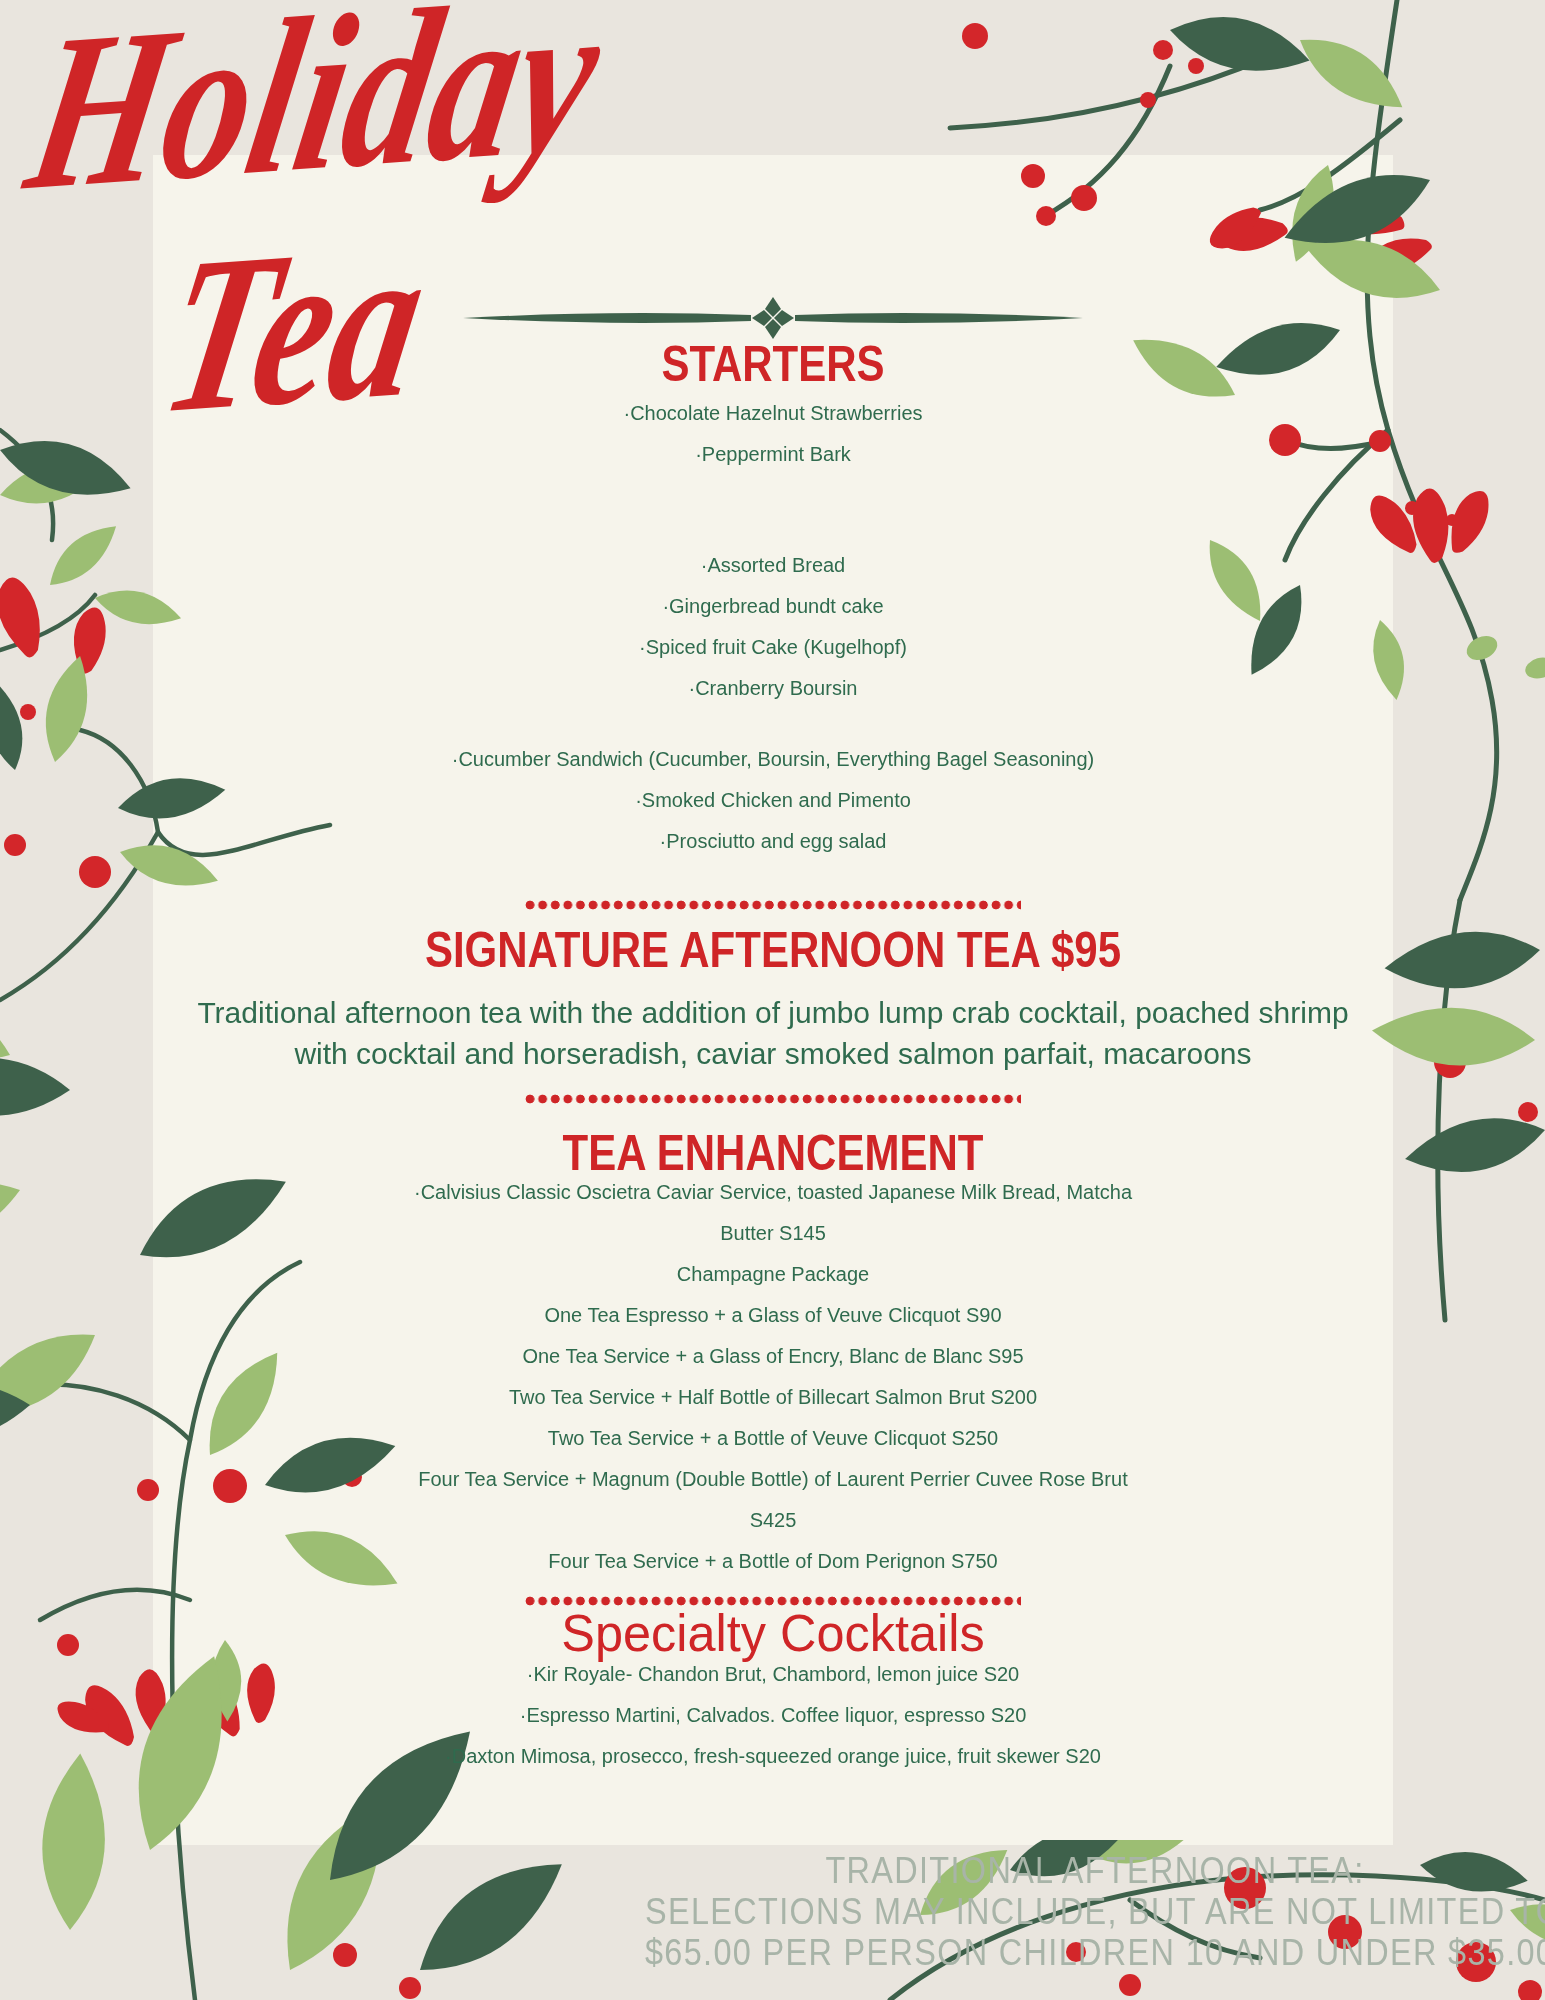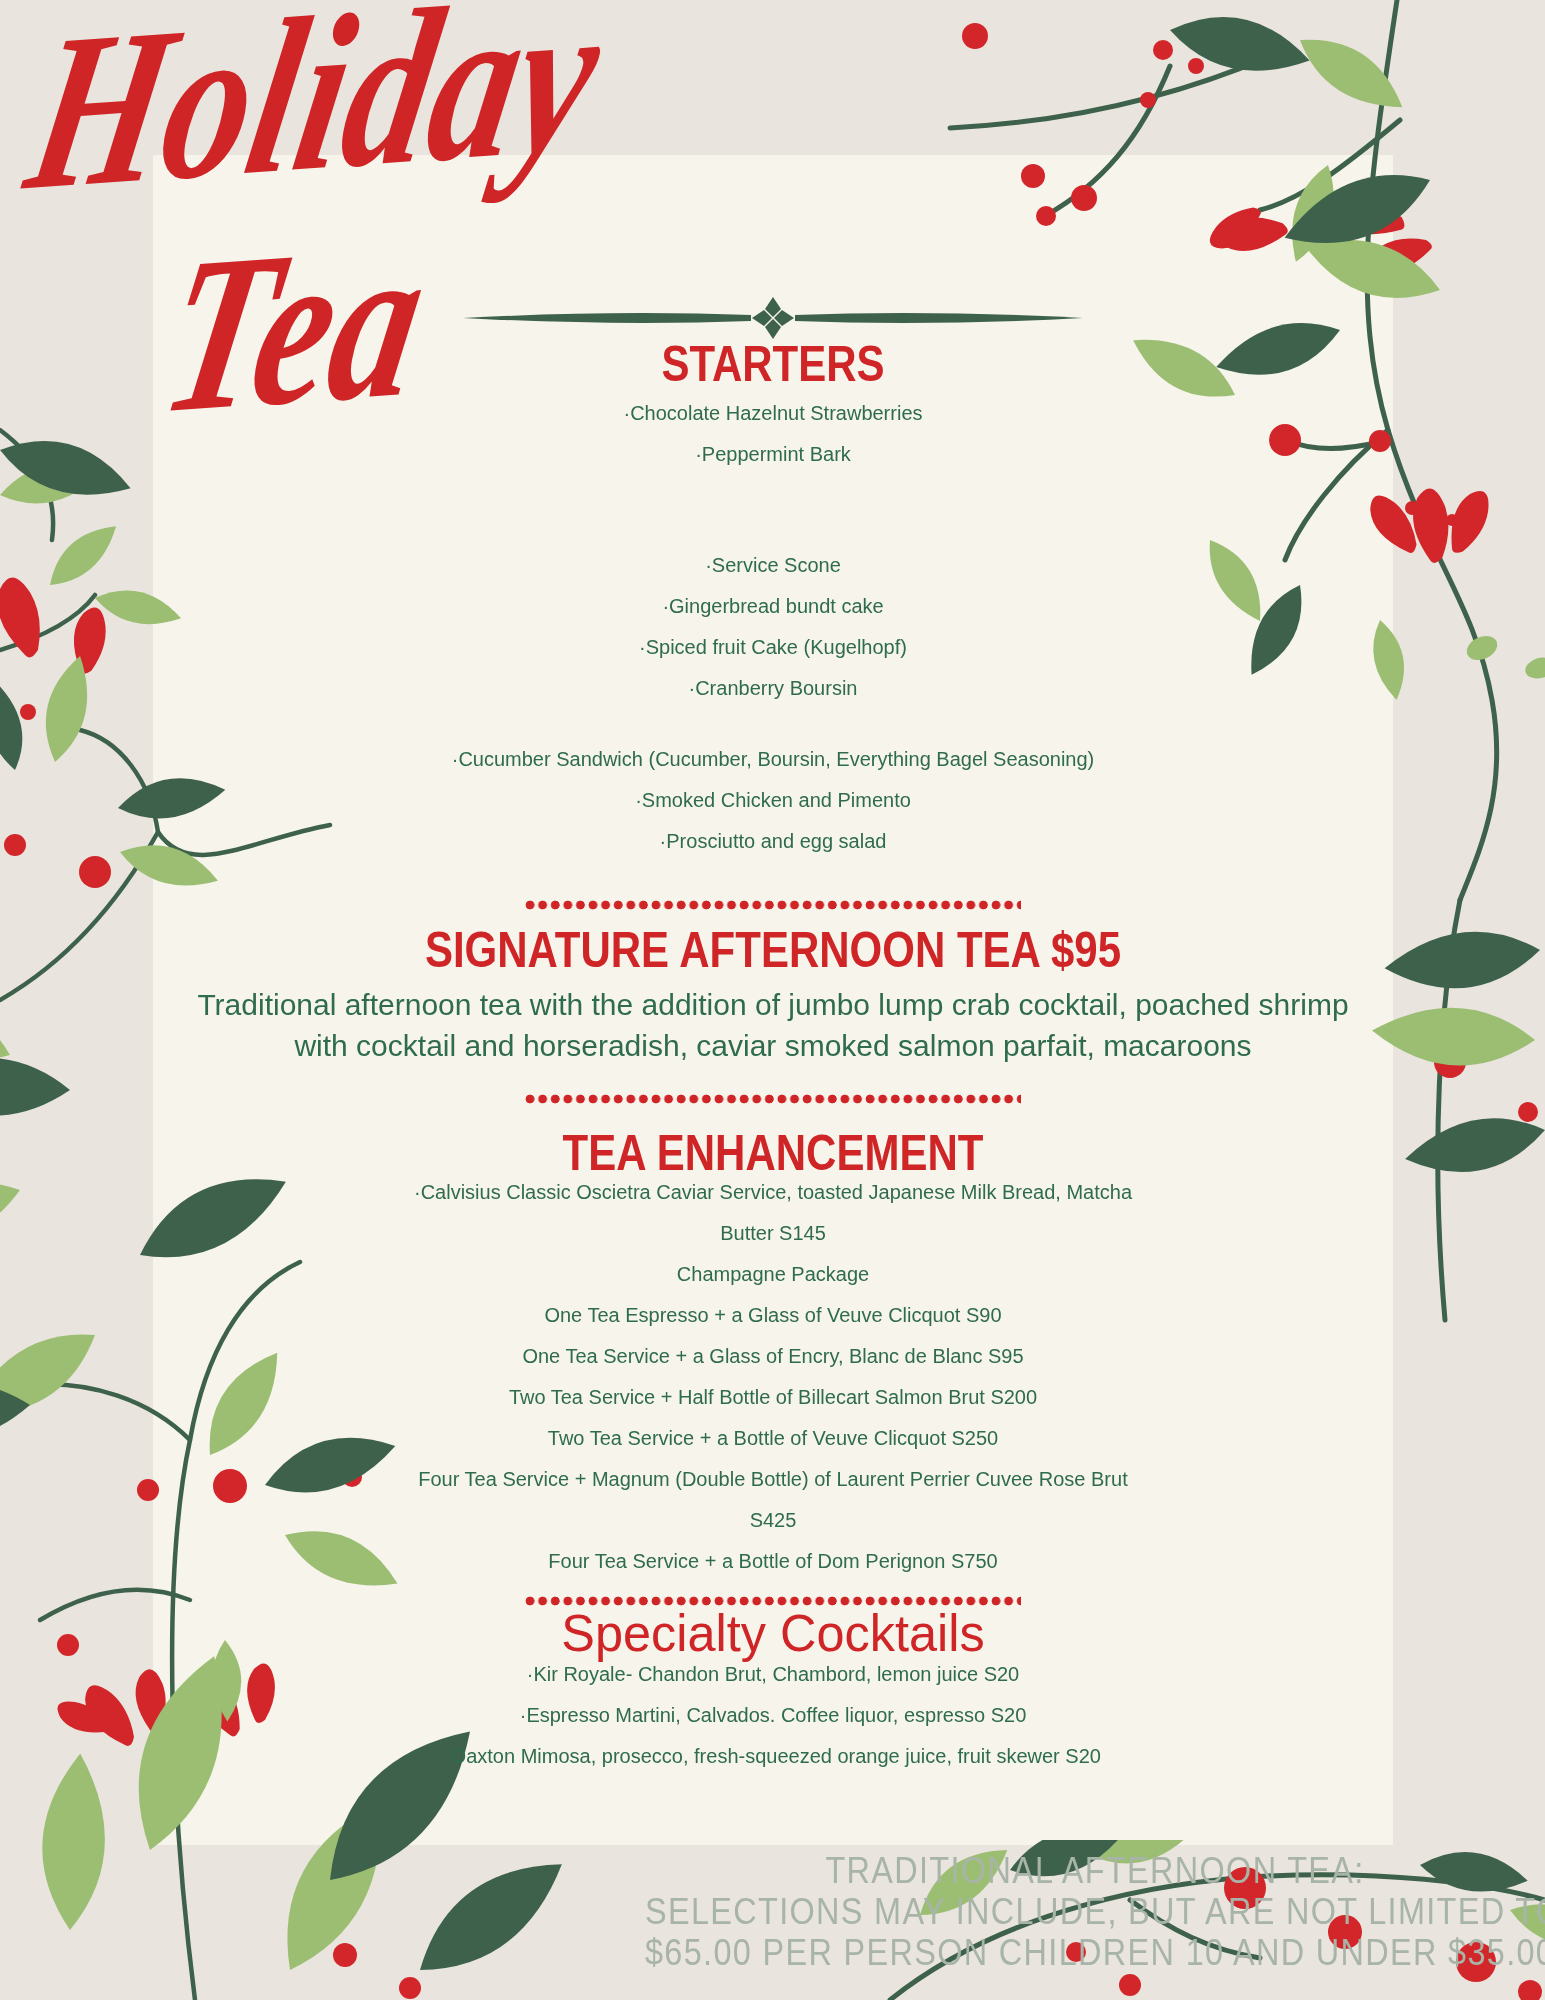--- a/index.html
+++ b/index.html
@@ -206,42 +206,42 @@
     <div class="row" style="top:337px">
       <span class="caps-heading">STARTERS</span>
     </div>
 
     <div class="row" style="top:393px">
       <div class="item">·Chocolate Hazelnut Strawberries</div>
       <div class="item">·Peppermint Bark</div>
     </div>
 
     <div class="row" style="top:545px">
-      <div class="item">·Service Scone</div>
+      <div class="item">·Assorted Bread</div>
       <div class="item">·Gingerbread bundt cake</div>
       <div class="item">·Spiced fruit Cake (Kugelhopf)</div>
       <div class="item">·Cranberry Boursin</div>
     </div>
 
     <div class="row" style="top:739px">
       <div class="item">·Cucumber Sandwich (Cucumber, Boursin, Everything Bagel Seasoning)</div>
       <div class="item">·Smoked Chicken and Pimento</div>
       <div class="item">·Prosciutto and egg salad</div>
     </div>
 
     <div class="row" style="top:900px">
       <div class="dots"></div>
     </div>
 
     <div class="row" style="top:923px">
       <span class="caps-heading">SIGNATURE AFTERNOON TEA $95</span>
     </div>
 
     <div class="row" style="top:980px">
-      <p class="para" style="margin:4px auto">Traditional afternoon tea with the addition of jumbo lump crab cocktail, poached shrimp with cocktail and horseradish, caviar smoked salmon parfait, macaroons</p>
+      <p class="para" style="margin:12px auto">Traditional afternoon tea with the addition of jumbo lump crab cocktail, poached shrimp with cocktail and horseradish, caviar smoked salmon parfait, macaroons</p>
     </div>
 
     <div class="row" style="top:1094px">
       <div class="dots"></div>
     </div>
 
     <div class="row" style="top:1126px">
       <span class="caps-heading">TEA ENHANCEMENT</span>
     </div>
 

